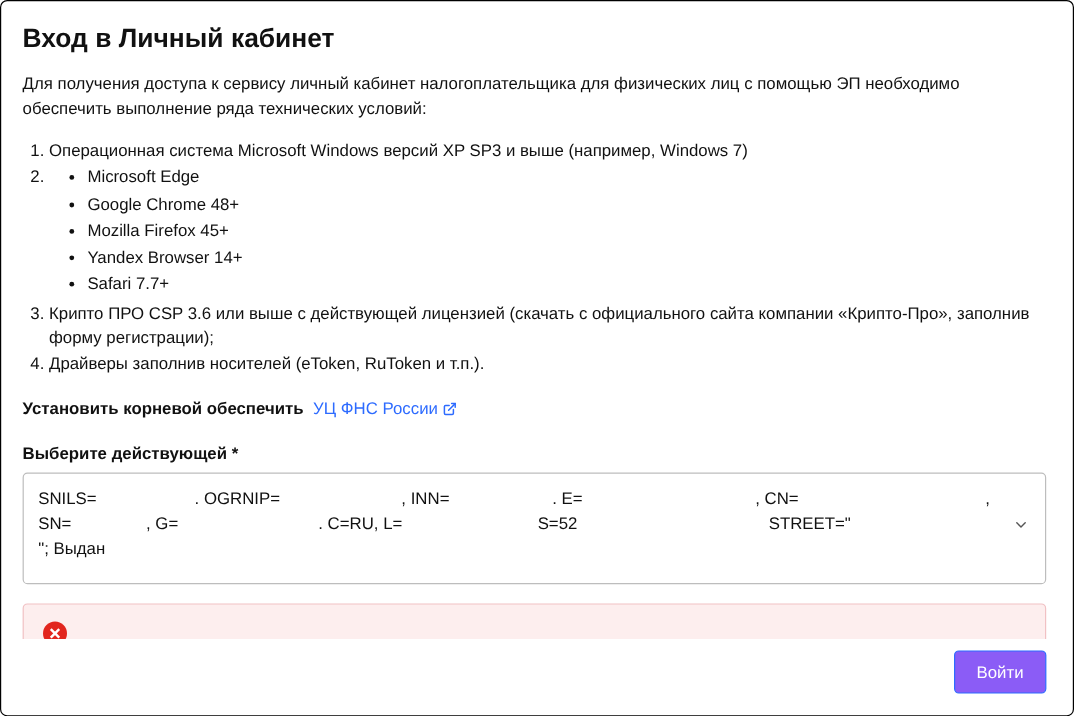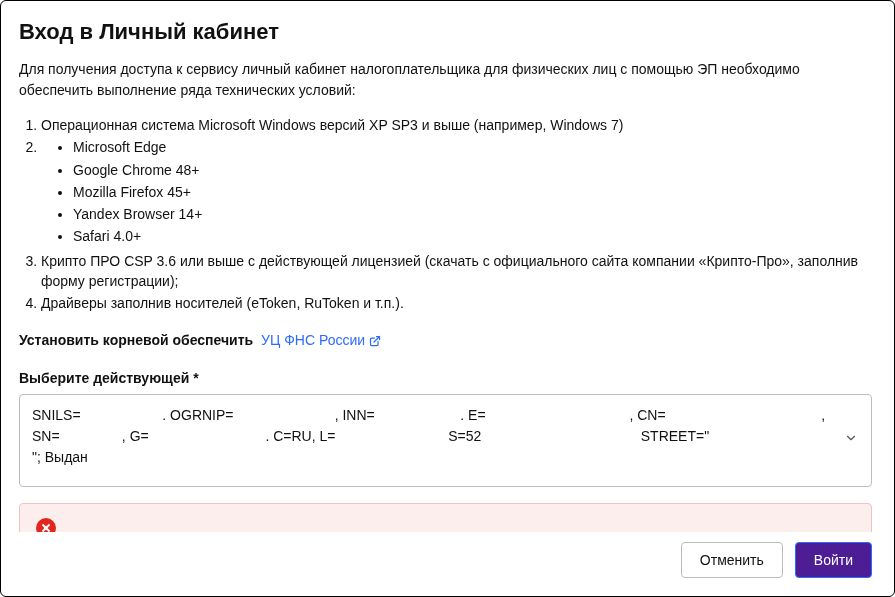--- a/index.html
+++ b/index.html
@@ -123,21 +123,21 @@
     border-radius: 4px;
     cursor: pointer;
     font-family: inherit;
   }
   .btn-cancel {
     background: #fff;
     border: 1px solid #bdbdbd;
     color: #111;
   }
   .btn-primary {
-    background: #4c1d95;
+    background: #8b5cf6;
     border: 1px solid #2d6bff;
     color: #fff;
   }
 </style>
 </head>
 <body>
 
 <div class="dialog">
   <div class="scroll-area">
 
@@ -146,21 +146,21 @@
     <p class="intro">Для получения доступа к сервису личный кабинет налогоплательщика для физических лиц с помощью ЭП необходимо обеспечить выполнение ряда технических условий:</p>
 
     <ol class="reqs">
       <li>Операционная система Microsoft Windows версий XP SP3 и выше (например, Windows 7)</li>
       <li>
         <ul class="browsers">
           <li>Microsoft Edge</li>
           <li>Google Chrome 48+</li>
           <li>Mozilla Firefox 45+</li>
           <li>Yandex Browser 14+</li>
-          <li>Safari 4.0+</li>
+          <li>Safari 7.7+</li>
         </ul>
       </li>
       <li>Крипто ПРО CSP 3.6 или выше с действующей лицензией (скачать с официального сайта компании «Крипто-Про», заполнив форму регистрации);</li>
       <li>Драйверы заполнив носителей (eToken, RuToken и т.п.).</li>
     </ol>
 
     <div class="cert-line">
       <span class="cert-label">Установить корневой обеспечить</span>
       <a href="#" class="cert-link">
         <span>УЦ ФНС России</span>
@@ -185,16 +185,15 @@
     </div>
 
     <div class="error-banner">
       <span class="error-icon"></span>
 
     </div>
 
   </div>
 
   <div class="footer">
-    <button class="btn-cancel">Отменить</button>
     <button class="btn-primary">Войти</button>
   </div>
 </div>
 
 </body></html>

